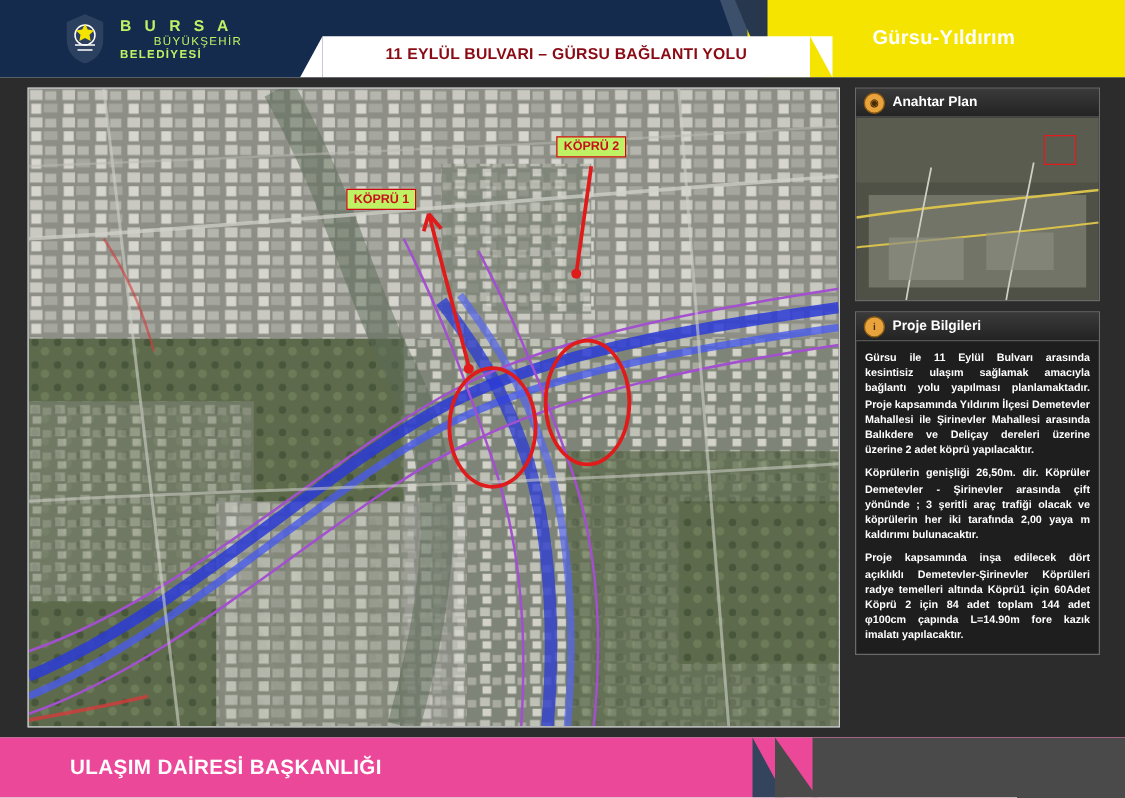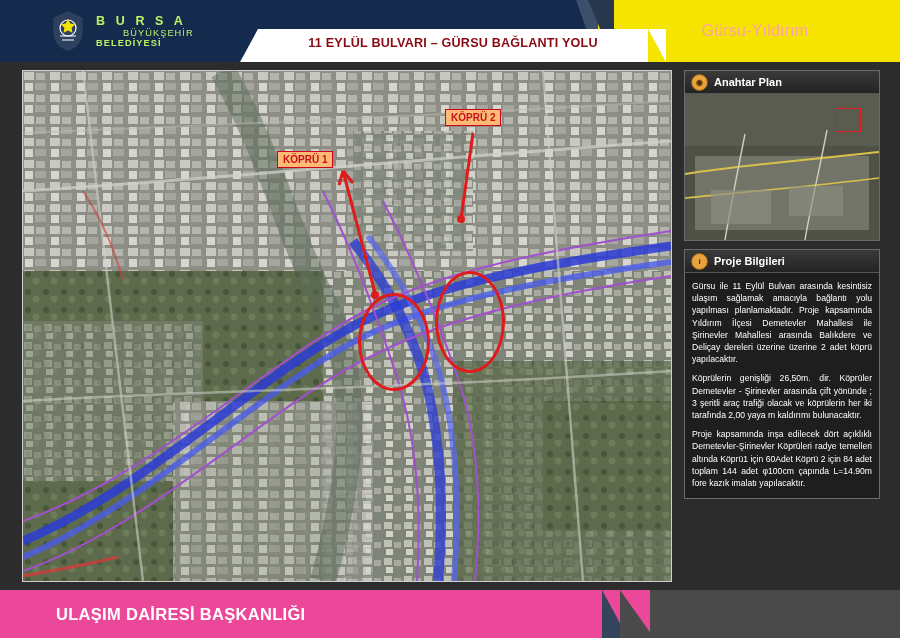--- a/index.html
+++ b/index.html
@@ -19,50 +19,50 @@
   .logo .ltext{color:#bef264;line-height:1.12;}
   .logo .l1{font-size:12.5px;font-weight:bold;letter-spacing:3.6px;}
   .logo .l2{font-size:9.2px;font-weight:normal;letter-spacing:1.1px;padding-left:27px;}
   .logo .l3{font-size:9.2px;font-weight:bold;letter-spacing:1.1px;}
 
   .title-band{position:absolute;left:258px;top:29px;width:390px;height:33px;background:#ffffff;}
   .title-band:before{content:"";position:absolute;left:-18px;top:0;width:0;height:0;border-bottom:33px solid #ffffff;border-left:18px solid transparent;}
   .title-band:after{content:"";position:absolute;right:-18px;top:0;width:0;height:0;border-bottom:33px solid transparent;border-right:18px solid #ffffff;border-top:0 solid transparent;}
   .title-text{position:absolute;left:258px;top:36px;width:390px;text-align:center;color:#8a0a14;font-size:12.6px;font-weight:bold;letter-spacing:.2px;}
 
-  .right-title{position:absolute;right:0;top:0;width:290px;height:62px;display:flex;align-items:center;justify-content:center;color:#fca5a5;font-size:16px;font-weight:normal;letter-spacing:.2px;}
+  .right-title{position:absolute;right:0;top:0;width:290px;height:62px;display:flex;align-items:center;justify-content:center;color:#ffffff;font-size:16px;font-weight:bold;letter-spacing:.2px;}
 
   
   .content{position:absolute;left:0;top:62px;width:900px;height:528px;background:#2c2c2c;}
 
   
   .map-panel{position:absolute;left:22px;top:8px;width:648px;height:510px;background:#6f7a70;border:1px solid #cfcfcf;overflow:hidden;}
   .map-img{position:absolute;inset:0;}
 
   
   .rcol{position:absolute;left:684px;top:8px;width:196px;}
   .card{background:#1e1e1e;border:1px solid #6a6a6a;margin-bottom:8px;}
   .card-head{display:flex;align-items:center;gap:6px;height:22px;padding:0 6px;background:linear-gradient(#3a3a3a,#232323);border-bottom:1px solid #555;}
   .card-head .badge{width:15px;height:15px;border-radius:50%;background:#e8a33d;border:1px solid #8a5a13;display:flex;align-items:center;justify-content:center;font-size:8px;color:#4a2c04;font-weight:bold;}
   .card-head .htxt{color:#ffffff;font-size:11px;font-weight:bold;text-align:center;}
   .keymap{height:146px;background:#4b4b46;position:relative;overflow:hidden;}
   .keymap .redbox{position:absolute;right:18px;top:14px;width:24px;height:22px;border:1.6px solid #e11b1b;}
-  .infobody{padding:7px 7px 9px 7px;color:#ffffff;font-size:8.6px;line-height:1.42;text-align:justify;}
+  .infobody{padding:7px 7px 9px 7px;color:#ffffff;font-size:8.6px;line-height:1.42;text-align:justify;font-weight:bold;}
   .infobody p{margin:0 0 7px 0;}
   .infobody p:last-child{margin-bottom:0;}
 
   
   .footer{position:absolute;left:0;top:590px;width:900px;height:48px;background:#ec4899;overflow:hidden;}
   .footer .grayslash{position:absolute;left:620px;top:0;width:0;height:0;border-bottom:48px solid #4a4a4a;border-right:34px solid transparent;}
   .footer .grayblock{position:absolute;left:650px;top:0;width:250px;height:48px;background:#4a4a4a;}
   .footer .lightslash2{position:absolute;left:602px;top:0;width:0;height:0;border-bottom:48px solid #33445c;border-right:26px solid transparent;}
   .footer-text{position:absolute;left:56px;top:0;height:48px;display:flex;align-items:center;color:#fff;font-size:16.5px;font-weight:bold;letter-spacing:.3px;}
 
   
-  .callout{position:absolute;background:#fdba74;border:1.6px solid #d0021b;color:#c8101b;font-size:10px;font-weight:bold;padding:2px 5px;white-space:nowrap;}
+  .callout{position:absolute;background:#bef264;border:1.6px solid #d0021b;color:#c8101b;font-size:10px;font-weight:bold;padding:2px 5px;white-space:nowrap;}
   .ring{position:absolute;border:3px solid #e01b1b;border-radius:50%;}
 </style>
 </head>
 <body>
 
 <div id="page">
 
   <div class="topbar">
     <div class="yellowblock"></div>
     <div class="lightslash"></div>

